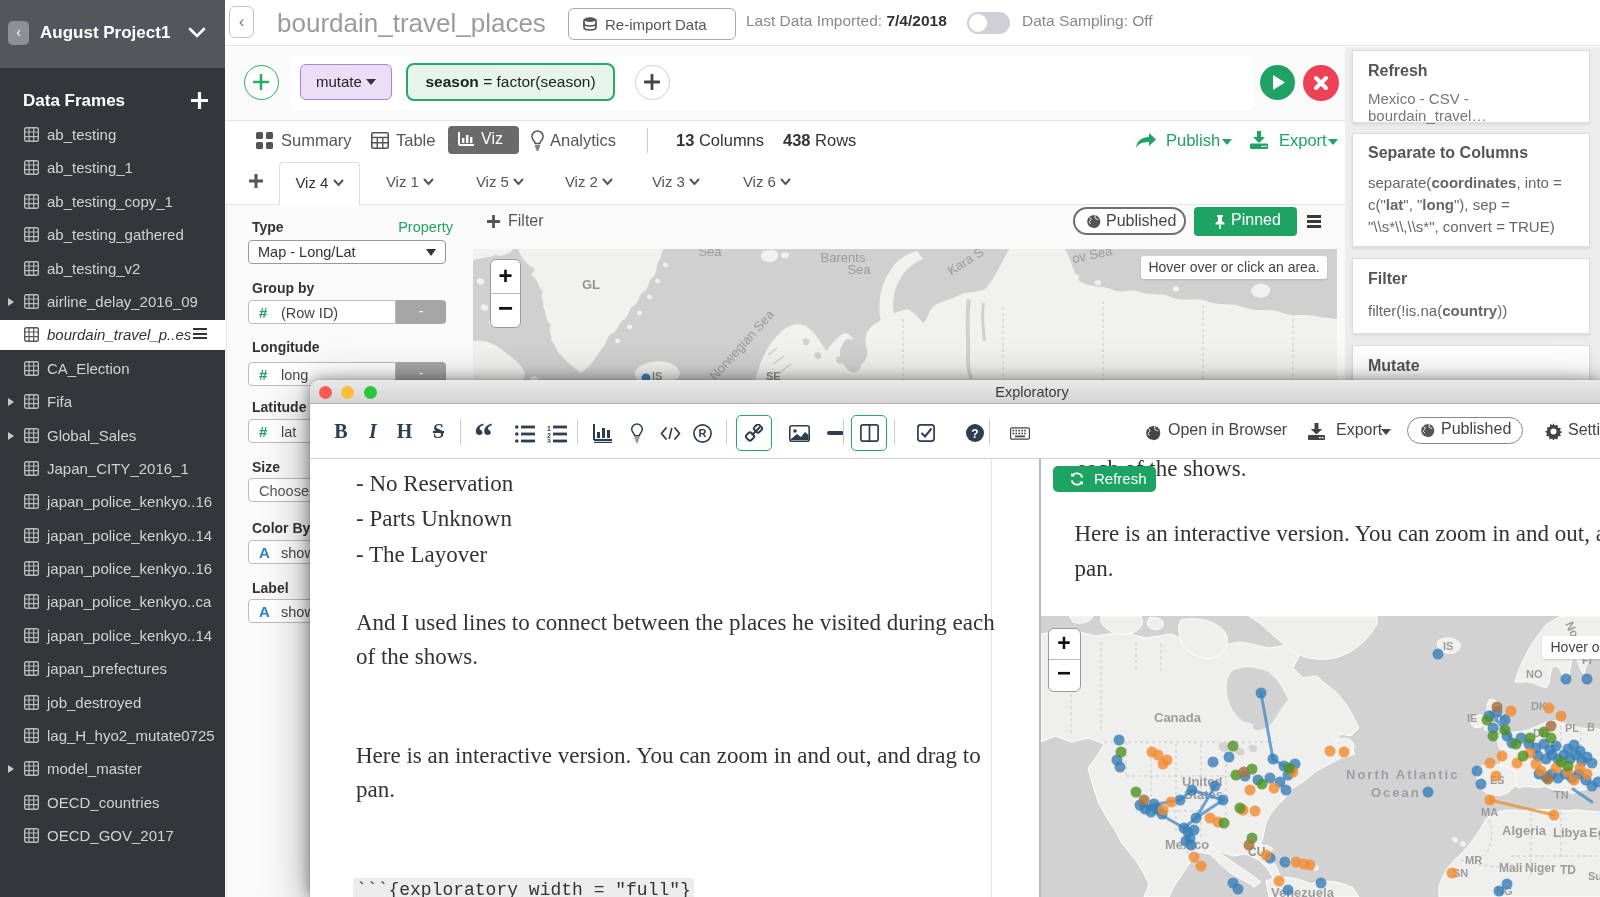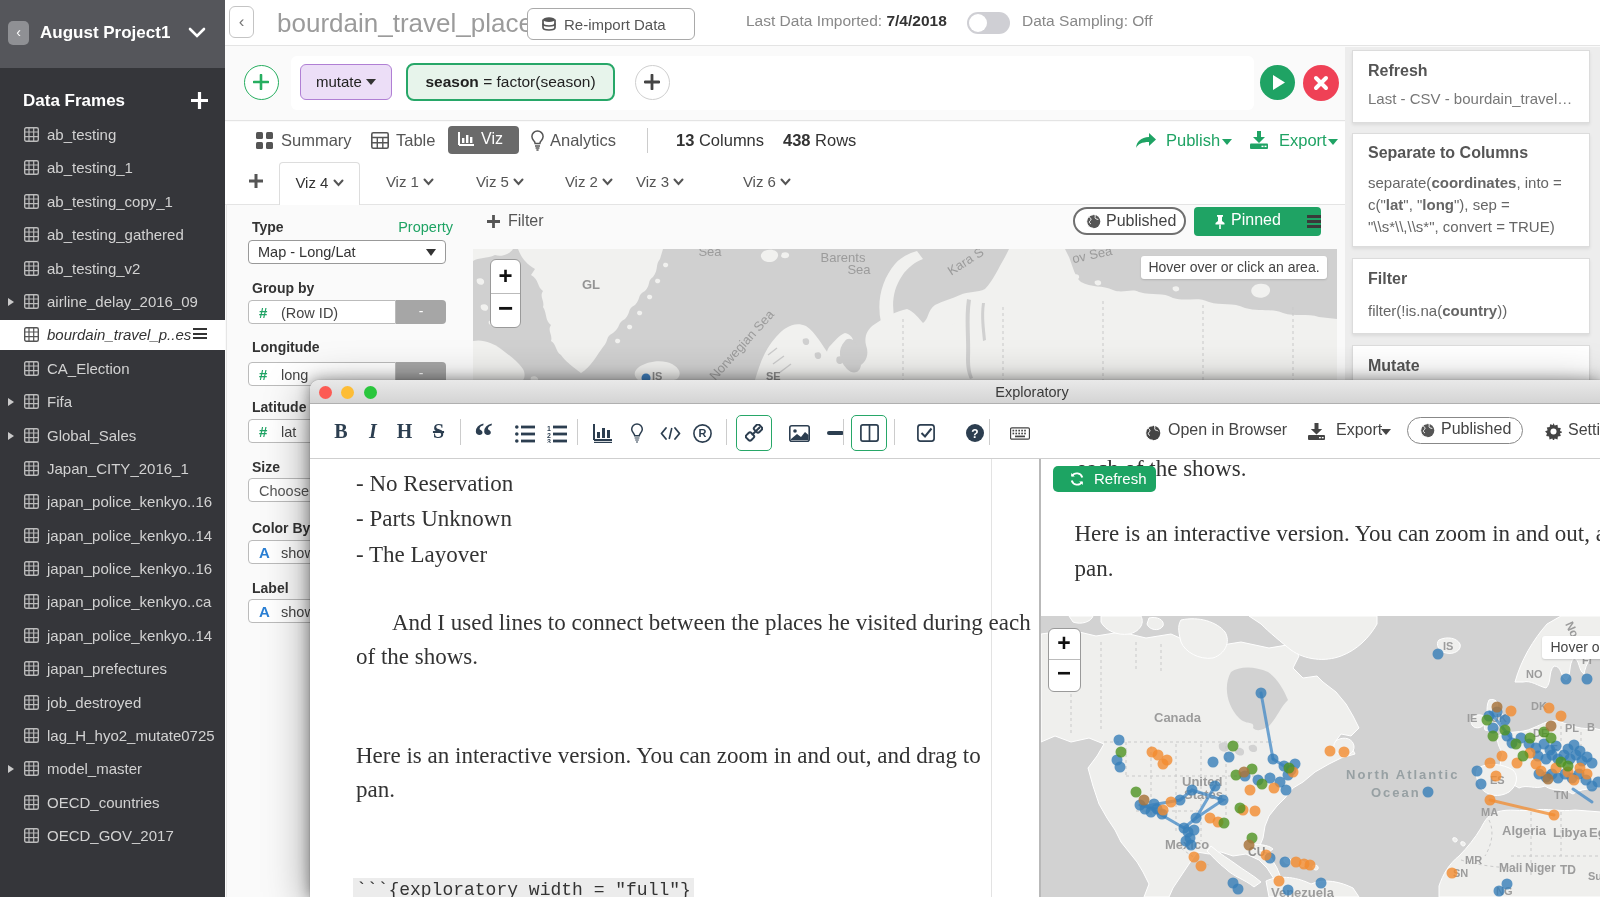--- a/index.html
+++ b/index.html
@@ -194,21 +194,21 @@
           <path d="M.7 5 H14.3 M.7 9.7 H14.3 M5 .7 V14.3 M9.7 .7 V14.3" stroke="#bbb" stroke-width="1.2"></path>
         </svg>
         <span class="nm">OECD_GOV_2017</span>
       </div>
   </div>
 </div>
 
 <div class="abs" style="left:225px;top:0;width:1375px;height:46px;background:#fff;border-bottom:1px solid #e4e4e4;"></div>
 <div class="abs" style="left:229px;top:6px;width:25px;height:32px;background:#fff;border:1px solid #c4c4c4;border-radius:6px;color:#777;font-size:17px;line-height:30px;text-align:center;">‹</div>
 <div class="abs" style="left:277px;top:8px;color:#9b9b9b;font-size:26px;">bourdain_travel_places</div>
-<div class="abs" style="left:527px;top:8px;width:168px;height:32px;background:#fff;border:1px solid #a9a9a9;border-radius:6px;">
+<div class="abs" style="left:568px;top:8px;width:168px;height:32px;background:#fff;border:1px solid #a9a9a9;border-radius:6px;">
   <svg class="abs" style="left:14px;top:8px;" width="14" height="16" viewBox="0 0 14 16">
       <ellipse cx="7" cy="2.6" rx="6" ry="2.4" fill="#555"></ellipse>
       <path d="M1 2.6 v4 c0 1.4 2.7 2.4 6 2.4 s6 -1 6 -2.4 v-4" fill="none" stroke="#555" stroke-width="1.7"></path>
       <path d="M1 6.6 v4 c0 1.4 2.7 2.4 6 2.4 s6 -1 6 -2.4 v-4" fill="none" stroke="#555" stroke-width="1.7"></path>
     </svg>
   <div class="abs" style="left:36px;top:7px;color:#555;font-size:15px;">Re-import Data</div>
 </div>
 <div class="abs" style="left:746px;top:12px;color:#888;font-size:15.5px;">Last Data Imported: <b style="color:#333;">7/4/2018</b></div>
 <div class="abs" style="left:967px;top:12px;width:43px;height:22px;background:#cfcfd4;border-radius:11px;">
     <div class="abs" style="left:2px;top:2px;width:18px;height:18px;background:#fff;border-radius:50%;"></div>
@@ -293,21 +293,21 @@
     </svg></div>
 <div class="abs" style="left:370px;top:162px;width:80px;height:43px;text-align:center;color:#555;font-size:15px;line-height:40px;">Viz 1 <svg width="11" height="8" viewBox="0 0 11 8" style="vertical-align:1px;">
       <path d="M1.5 1.5 L5.5 6 L9.5 1.5" stroke="#555" stroke-width="2" fill="none" stroke-linecap="round"></path>
     </svg></div>
 <div class="abs" style="left:460px;top:162px;width:80px;height:43px;text-align:center;color:#555;font-size:15px;line-height:40px;">Viz 5 <svg width="11" height="8" viewBox="0 0 11 8" style="vertical-align:1px;">
       <path d="M1.5 1.5 L5.5 6 L9.5 1.5" stroke="#555" stroke-width="2" fill="none" stroke-linecap="round"></path>
     </svg></div>
 <div class="abs" style="left:549px;top:162px;width:80px;height:43px;text-align:center;color:#555;font-size:15px;line-height:40px;">Viz 2 <svg width="11" height="8" viewBox="0 0 11 8" style="vertical-align:1px;">
       <path d="M1.5 1.5 L5.5 6 L9.5 1.5" stroke="#555" stroke-width="2" fill="none" stroke-linecap="round"></path>
     </svg></div>
-<div class="abs" style="left:636px;top:162px;width:80px;height:43px;color:#555;font-size:15px;line-height:40px;">Viz 3 <svg width="11" height="8" viewBox="0 0 11 8" style="vertical-align:1px;">
+<div class="abs" style="left:636px;top:162px;width:80px;height:43px;text-align:center;color:#555;font-size:15px;line-height:40px;">Viz 3 <svg width="11" height="8" viewBox="0 0 11 8" style="vertical-align:1px;">
       <path d="M1.5 1.5 L5.5 6 L9.5 1.5" stroke="#555" stroke-width="2" fill="none" stroke-linecap="round"></path>
     </svg></div>
 <div class="abs" style="left:727px;top:162px;width:80px;height:43px;text-align:center;color:#555;font-size:15px;line-height:40px;">Viz 6 <svg width="11" height="8" viewBox="0 0 11 8" style="vertical-align:1px;">
       <path d="M1.5 1.5 L5.5 6 L9.5 1.5" stroke="#555" stroke-width="2" fill="none" stroke-linecap="round"></path>
     </svg></div>
 
 <div class="abs" style="left:226px;top:205px;width:1px;height:692px;background:#e6e6e6;"></div>
 <div id="vizpanel">
   <div class="abs" style="left:252px;top:219px;color:#333;font-size:14px;font-weight:bold;">Type</div>
   <div class="abs" style="left:385px;top:219px;width:68px;color:#1fa364;font-size:14.5px;text-align:right;">Property</div>
@@ -353,21 +353,21 @@
   </svg>
 <div class="abs" style="left:508px;top:212px;color:#555;font-size:16px;">Filter</div>
 <div class="abs" style="left:1073px;top:207px;width:113px;height:28px;border:2px solid #6f6f6f;border-radius:14px;background:#fff;">
   <svg class="abs" style="left:11px;top:5px;" width="15" height="15" viewBox="0 0 15 15">
       <circle cx="7.5" cy="7.5" r="6.8" fill="#555"></circle>
       <path d="M7.5 .7 a6.8 6.8 0 0 0 0 13.6 M3 2.5 c1 1.5 2 1.7 2 3 0 1-1.6 1.3-1.6 2.6 0 1 .8 1.4 1.6 1.7" stroke="#fff" stroke-width="1" fill="none"></path>
       <path d="M9 1 c.6 1.6-.4 2.3.4 3.4.7 1 2.3.3 3 1.6" stroke="#fff" stroke-width="1" fill="none"></path>
     </svg>
   <div class="abs" style="left:31px;top:3px;color:#444;font-size:16px;">Published</div>
 </div>
-<div class="abs" style="left:1194px;top:207px;width:127px;height:29px;background:#1fa364;border-radius:4px;">
+<div class="abs" style="left:1194px;top:207px;width:103px;height:29px;background:#1fa364;border-radius:4px;">
   <svg class="abs" style="left:20px;top:7px;" width="12" height="15" viewBox="0 0 12 15">
       <path d="M3 1 h6 v1.5 l-1 .5 v4 l2.5 2 v1.5 H1.5 V9 L4 7 v-4 l-1-.5 Z" fill="#fff"></path>
       <rect x="5.2" y="10.5" width="1.6" height="4.5" fill="#fff"></rect>
     </svg>
   <div class="abs" style="left:37px;top:4px;color:#fff;font-size:16px;">Pinned</div>
 </div>
 <div class="abs" style="left:1307px;top:215px;width:14px;height:13px;">
   <div style="height:2.5px;background:#3a3a3a;margin-bottom:2.6px;"></div>
   <div style="height:2.5px;background:#3a3a3a;margin-bottom:2.6px;"></div>
   <div style="height:2.5px;background:#3a3a3a;"></div>
@@ -419,21 +419,21 @@
   <div class="abs" style="left:668px;top:7px;width:186px;height:23px;background:#fff;border-radius:3px;box-shadow:0 1px 2px rgba(0,0,0,0.15);color:#444;font-size:14px;text-align:center;line-height:22px;white-space:nowrap;">Hover over or click an area.</div>
   <div class="abs" style="left:17px;top:10px;width:31px;height:69px;background:#fff;border:1px solid #9a9a9a;border-radius:6px;">
     <div style="height:34px;border-bottom:1px solid #bbb;text-align:center;font-size:24px;font-weight:bold;color:#111;line-height:32px;">+</div>
     <div style="height:33px;text-align:center;font-size:26px;font-weight:bold;color:#111;line-height:28px;">−</div>
   </div>
 </div>
 
 <div class="abs" style="left:1345px;top:47px;width:255px;height:850px;background:#ededed;"></div>
 <div class="abs" style="left:1352px;top:50px;width:238px;height:73px;background:#fff;border:1px solid #dcdcdc;box-shadow:0 2px 3px rgba(0,0,0,0.08);">
   <div class="abs" style="left:15px;top:11px;color:#555;font-size:16px;font-weight:bold;">Refresh</div>
-  <div class="abs" style="left:15px;top:39px;color:#777;font-size:15px;">Last - CSV - bourdain_travel…</div>
+  <div class="abs" style="left:15px;top:39px;color:#777;font-size:15px;">Mexico - CSV - bourdain_travel…</div>
 </div>
 <div class="abs" style="left:1352px;top:133px;width:238px;height:114px;background:#fff;border:1px solid #dcdcdc;box-shadow:0 2px 3px rgba(0,0,0,0.08);">
   <div class="abs" style="left:15px;top:10px;color:#555;font-size:16px;font-weight:bold;">Separate to Columns</div>
   <div class="abs" style="left:15px;top:38px;color:#666;font-size:15px;line-height:22px;">separate(<b>coordinates</b>, into =<br>c("<b>lat</b>", "<b>long</b>"), sep =<br>"\\s*\\,\\s*", convert = TRUE)</div>
 </div>
 <div class="abs" style="left:1352px;top:258px;width:238px;height:76px;background:#fff;border:1px solid #dcdcdc;box-shadow:0 2px 3px rgba(0,0,0,0.08);">
   <div class="abs" style="left:15px;top:11px;color:#555;font-size:16px;font-weight:bold;">Filter</div>
   <div class="abs" style="left:15px;top:43px;color:#666;font-size:15px;">filter(!is.na(<b>country</b>))</div>
 </div>
 <div class="abs" style="left:1352px;top:345px;width:238px;height:60px;background:#fff;border:1px solid #dcdcdc;box-shadow:0 2px 3px rgba(0,0,0,0.08);">
@@ -566,21 +566,21 @@
         <circle cx="8.5" cy="8.5" r="3" fill="#fff"></circle>
       </svg>
     <div class="abs" style="left:1258px;top:17px;color:#444;font-size:16px;">Setting</div>
   </div>
 
   <div class="abs" style="left:0;top:79px;width:729px;height:438px;background:#fff;font-family:'Liberation Serif',serif;font-size:23px;color:#333;">
     <div class="abs" style="left:681px;top:0;width:1px;height:438px;background:#e3e3e3;"></div>
     <div class="abs" style="left:46px;top:12px;">- No Reservation</div>
     <div class="abs" style="left:46px;top:47px;">- Parts Unknown</div>
     <div class="abs" style="left:46px;top:83px;">- The Layover</div>
-    <div class="abs" style="left:46px;top:151px;margin-left:36px;">And I used lines to connect between the places he visited during each</div>
+    <div class="abs" style="left:46px;top:151px;">And I used lines to connect between the places he visited during each</div>
     <div class="abs" style="left:46px;top:185px;">of the shows.</div>
     <div class="abs" style="left:46px;top:284px;">Here is an interactive version. You can zoom in and out, and drag to</div>
     <div class="abs" style="left:46px;top:318px;">pan.</div>
     <div class="abs" style="left:43px;top:419px;font-family:'Liberation Mono',monospace;font-size:18px;color:#333;background:#ececec;padding:2px 3px 22px 3px;">```{exploratory width = "full"}</div>
   </div>
 
   <div class="abs" style="left:729px;top:79px;width:1.5px;height:438px;background:#b9b9b9;"></div>
 
   <div class="abs" style="left:730.5px;top:79px;width:559.5px;height:438px;background:#fff;overflow:hidden;">
     <div class="abs" style="left:36px;top:-3px;font-family:'Liberation Serif',serif;font-size:23px;color:#333;">each of the shows.</div>

